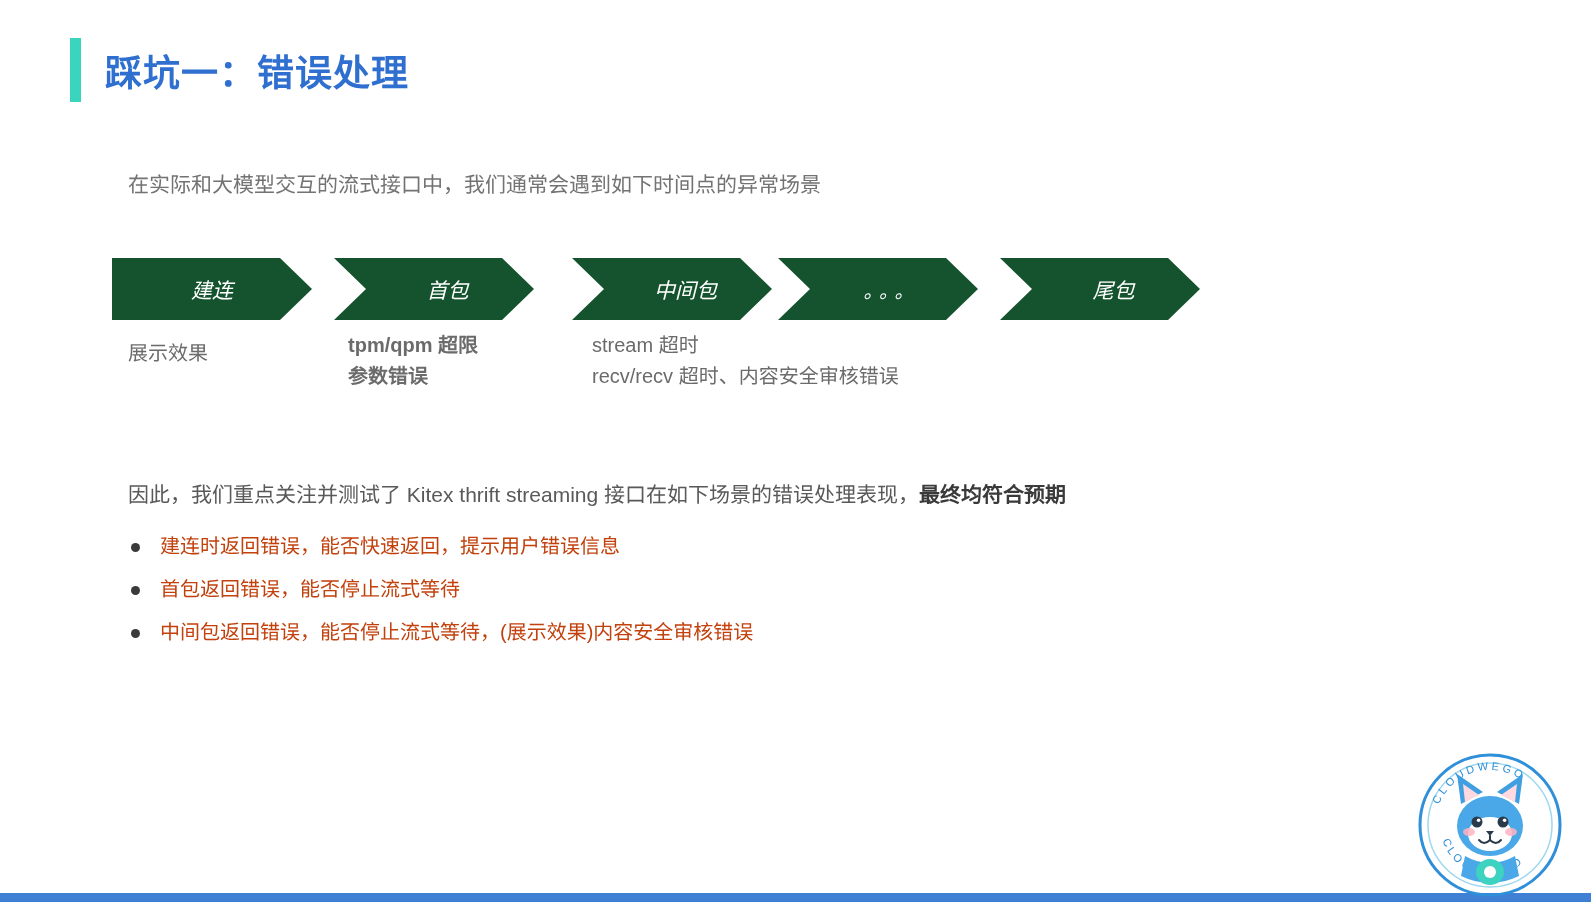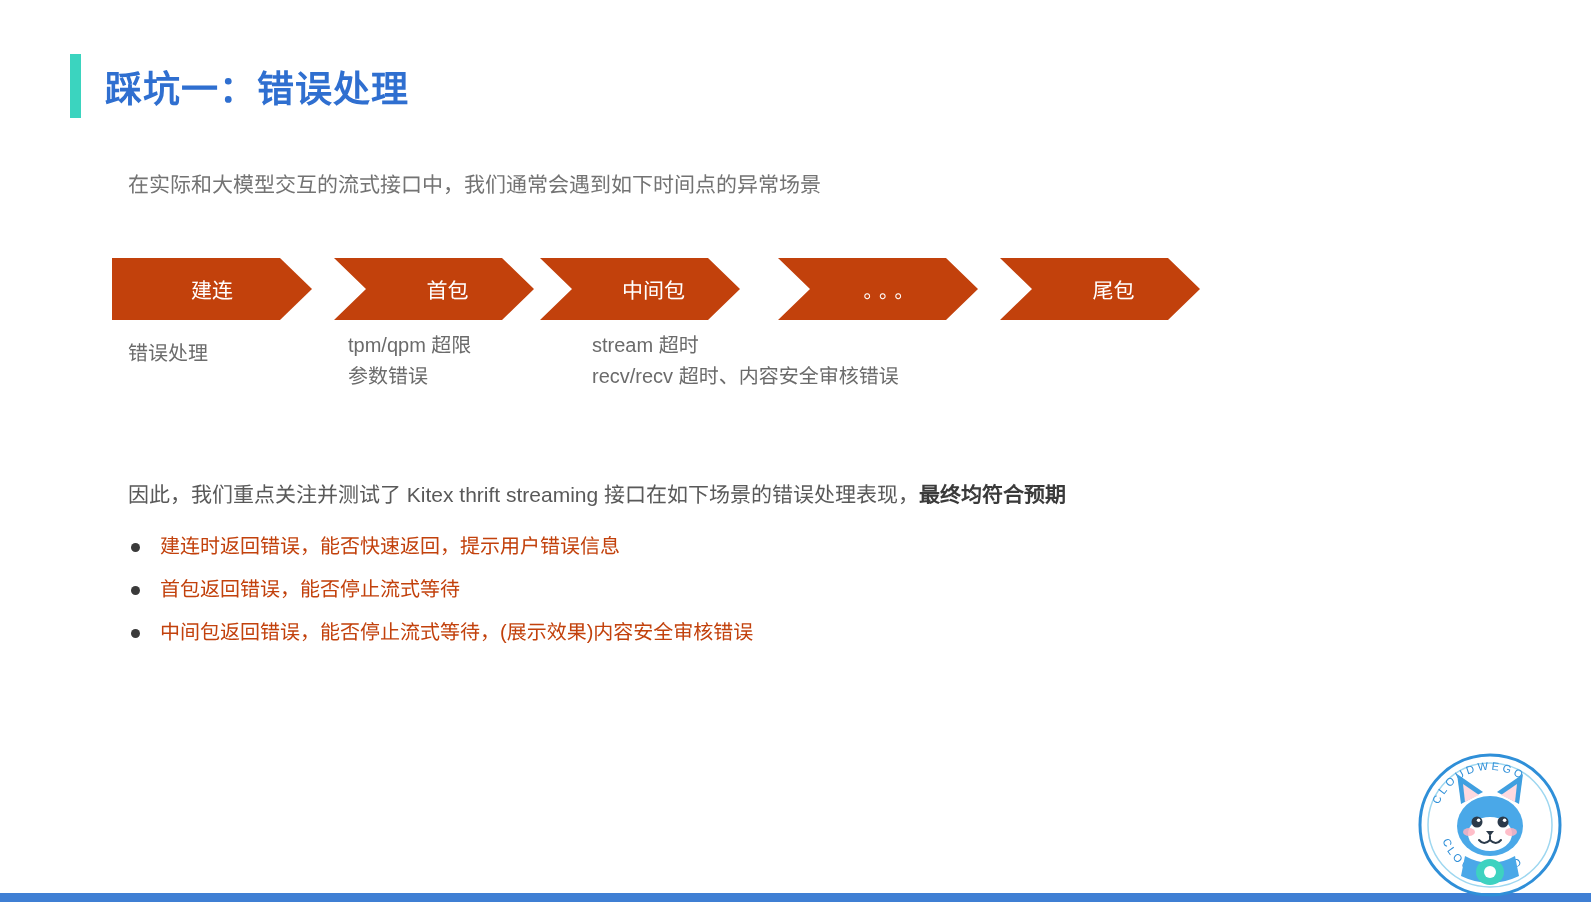--- a/index.html
+++ b/index.html
@@ -13,21 +13,21 @@
     position: relative;
     overflow: hidden;
     font-family: "Liberation Sans", sans-serif;
     color: #4a4a4a;
   }
 
   
   .title-row {
     position: absolute;
     left: 42px;
-    top: 54px;
+    top: 38px;
     display: flex;
     align-items: center;
     padding-left: 28px;
   }
   .title-bar {
     width: 11px;
     height: 64px;
     background: #3bd4bf;
     margin-right: 24px;
   }
@@ -53,28 +53,29 @@
   .flow {
     position: absolute;
     left: 112px;
     top: 258px;
     height: 62px;
   }
   .chev {
     position: absolute;
     top: 0;
     height: 62px;
-    background: #c2410c;
+    background: #14532d;
     display: flex;
     align-items: center;
     justify-content: center;
     color: #ffffff;
     font-size: 21px;
     -webkit-clip-path: polygon(0 0, calc(100% - 32px) 0, 100% 50%, calc(100% - 32px) 100%, 0 100%, 32px 50%);
     clip-path: polygon(0 0, calc(100% - 32px) 0, 100% 50%, calc(100% - 32px) 100%, 0 100%, 32px 50%);
+    font-style: italic;
   }
   .chev.first {
     -webkit-clip-path: polygon(0 0, calc(100% - 32px) 0, 100% 50%, calc(100% - 32px) 100%, 0 100%);
     clip-path: polygon(0 0, calc(100% - 32px) 0, 100% 50%, calc(100% - 32px) 100%, 0 100%);
   }
   .chev span { margin-left: 27px; }
   .chev.first span { margin-left: 0; }
   .chev.dots span { letter-spacing: 6px; font-size: 19px; }
 
   
@@ -155,33 +156,33 @@
 
 <div class="intro">在实际和大模型交互的流式接口中，我们通常会遇到如下时间点的异常场景</div>
 
 <div class="flow">
   <div class="chev first" style="left:0px;  width:200px;">
     <span>建连</span>
   </div>
   <div class="chev" style="left:222px; width:200px;">
     <span>首包</span>
   </div>
-  <div class="chev" style="left:428px; width:200px;">
+  <div class="chev" style="left:460px; width:200px;">
     <span>中间包</span>
   </div>
   <div class="chev dots" style="left:666px; width:200px;">
     <span>。。。</span>
   </div>
   <div class="chev" style="left:888px; width:200px;justify-content:center;">
     <span>尾包</span>
   </div>
 </div>
 
-<div class="caption" style="left:128px; top:338px;">错误处理</div>
-<div class="caption" style="left:348px; top:330px;">tpm/qpm 超限
+<div class="caption" style="left:128px; top:338px;">展示效果</div>
+<div class="caption" style="left:348px; top:330px;font-weight:bold;">tpm/qpm 超限
 参数错误</div>
 <div class="caption" style="left:592px; top:330px;">stream 超时
 recv/recv 超时、内容安全审核错误</div>
 
 <div class="para">
   <span>因此，我们重点关注并测试了 Kitex thrift streaming 接口在如下场景的错误处理表现，</span><b>最终均符合预期</b>
 </div>
 
 <ul class="bullets">
   <li>建连时返回错误，能否快速返回，提示用户错误信息</li>

